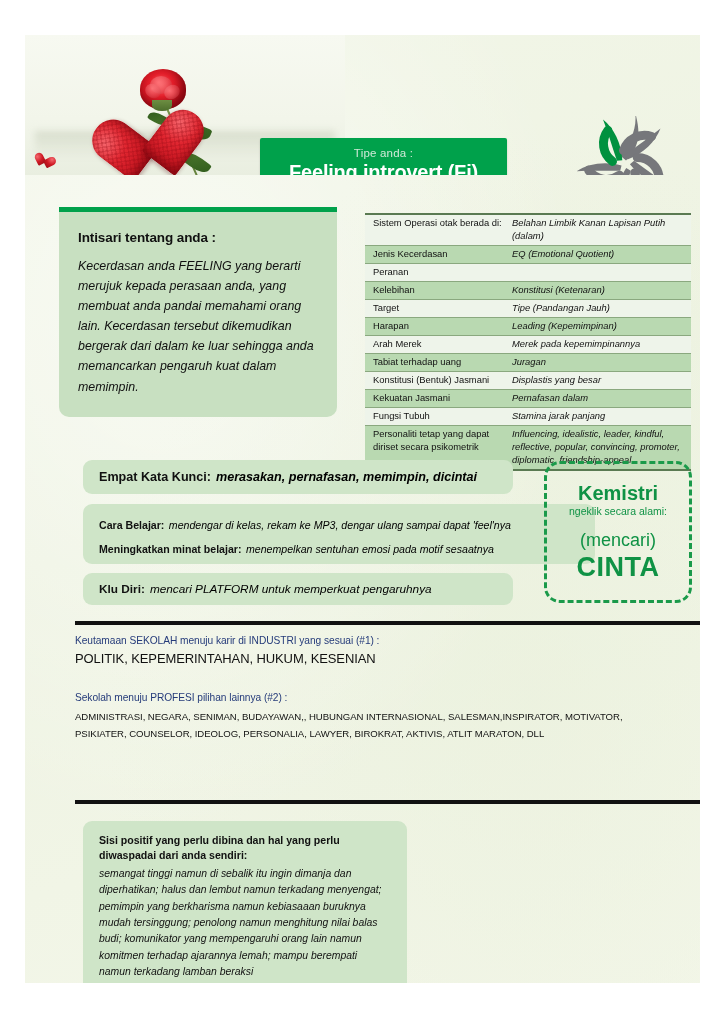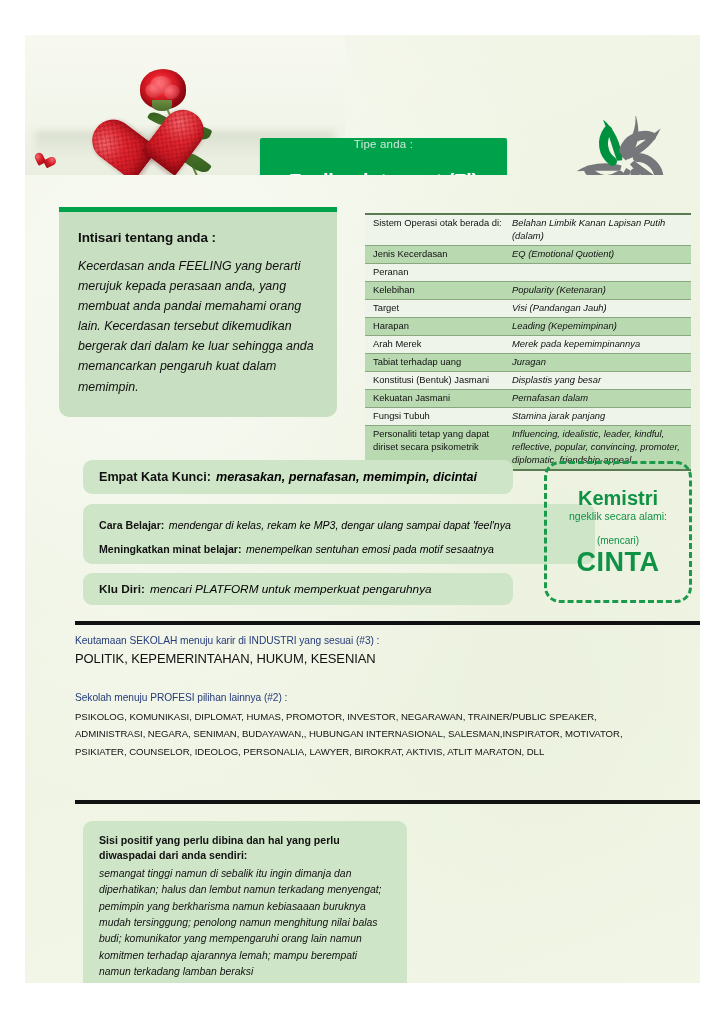--- a/index.html
+++ b/index.html
@@ -141,21 +141,21 @@
   #type-plate {
     position: absolute;
     left: 235px; top: 103px;
     width: 247px; height: 55px;
     background: #00a14b;
     border-radius: 2px;
     box-shadow: 0 1px 2px rgba(0,0,0,0.18);
     display: flex;
     flex-direction: column;
     align-items: center;
-    justify-content: space-between;
+    justify-content: center;
   }
   #type-plate .eyebrow {
     color: #cfe9d8;
     font-size: 11.5px;
     letter-spacing: 0.2px;
     margin-bottom: 2px;
   }
   #type-plate .tname {
     color: #ffffff;
     font-size: 20px;
@@ -263,21 +263,21 @@
     border: 3.5px dashed #1a9a4a;
     border-radius: 16px;
     display: flex;
     flex-direction: column;
     align-items: center;
     justify-content: center;
     box-sizing: border-box;
   }
   #kemistri .k1 { color: #0f9245; font-size: 20px; font-weight: bold; line-height: 1.1; }
   #kemistri .k2 { color: #0f9245; font-size: 10.5px; margin-top: 1px; }
-  #kemistri .k3 { color: #0f9245; font-size: 10px; margin-top: 13px; text-align: center; }
+  #kemistri .k3 { color: #0f9245; font-size: 18px; margin-top: 13px; text-align: center; }
   #kemistri .k4 { color: #0f9245; font-size: 27px; font-weight: bold; letter-spacing: 0.5px; margin-top: 1px; }
 
   
   .rule {
     position: absolute;
     left: 50px;
     width: 625px;
     height: 3.5px;
     background: #111;
   }
@@ -406,25 +406,25 @@
       </div>
       <div class="row">
         <div class="k">Jenis Kecerdasan</div>
         <div class="v">EQ (Emotional Quotient)</div>
       </div>
       <div class="row">
         <div class="k">Peranan</div>
       </div>
       <div class="row">
         <div class="k">Kelebihan</div>
-        <div class="v">Popularity (Ketenaran)</div>
+        <div class="v">Konstitusi (Ketenaran)</div>
       </div>
       <div class="row">
         <div class="k">Target</div>
-        <div class="v">Visi (Pandangan Jauh)</div>
+        <div class="v">Tipe (Pandangan Jauh)</div>
       </div>
       <div class="row">
         <div class="k">Harapan</div>
         <div class="v">Leading (Kepemimpinan)</div>
       </div>
       <div class="row">
         <div class="k">Arah Merek</div>
         <div class="v">Merek pada kepemimpinannya</div>
       </div>
       <div class="row">
@@ -473,25 +473,24 @@
   <div id="kemistri">
     <div class="k1">Kemistri</div>
     <div class="k2">ngeklik secara alami:</div>
     <div class="k3">(mencari)</div>
     <div class="k4">CINTA</div>
   </div>
 
   <div class="rule" id="rule1"></div>
 
   <div id="careers">
-    <p class="c-head">Keutamaan SEKOLAH menuju karir di INDUSTRI yang sesuai (#3) :</p>
+    <p class="c-head">Keutamaan SEKOLAH menuju karir di INDUSTRI yang sesuai (#1) :</p>
     <p class="c-main">POLITIK, KEPEMERINTAHAN, HUKUM, KESENIAN</p>
     <p class="c-head">Sekolah menuju PROFESI pilihan lainnya (#2) :</p>
     <div class="c-list" id="profession-list">
-        <div>PSIKOLOG,  KOMUNIKASI,  DIPLOMAT,  HUMAS,  PROMOTOR,  INVESTOR,  NEGARAWAN,  TRAINER/PUBLIC  SPEAKER,</div>
         <div>ADMINISTRASI, NEGARA, SENIMAN, BUDAYAWAN,, HUBUNGAN INTERNASIONAL, SALESMAN,INSPIRATOR, MOTIVATOR,</div>
         <div>PSIKIATER, COUNSELOR,  IDEOLOG, PERSONALIA, LAWYER, BIROKRAT, AKTIVIS, ATLIT MARATON, DLL</div>
       </div>
   </div>
 
   <div class="rule" id="rule2"></div>
 
   <div id="sisi">
     <div class="sh">Sisi positif yang perlu dibina dan hal yang perlu diwaspadai dari anda sendiri:</div>
     <div class="sb">semangat tinggi namun di sebalik itu ingin dimanja dan diperhatikan; halus dan lembut namun terkadang  menyengat; pemimpin yang berkharisma namun kebiasaaan buruknya mudah tersinggung; penolong namun menghitung nilai balas budi; komunikator yang mempengaruhi orang lain namun komitmen terhadap ajarannya lemah; mampu berempati namun terkadang lamban beraksi</div>

